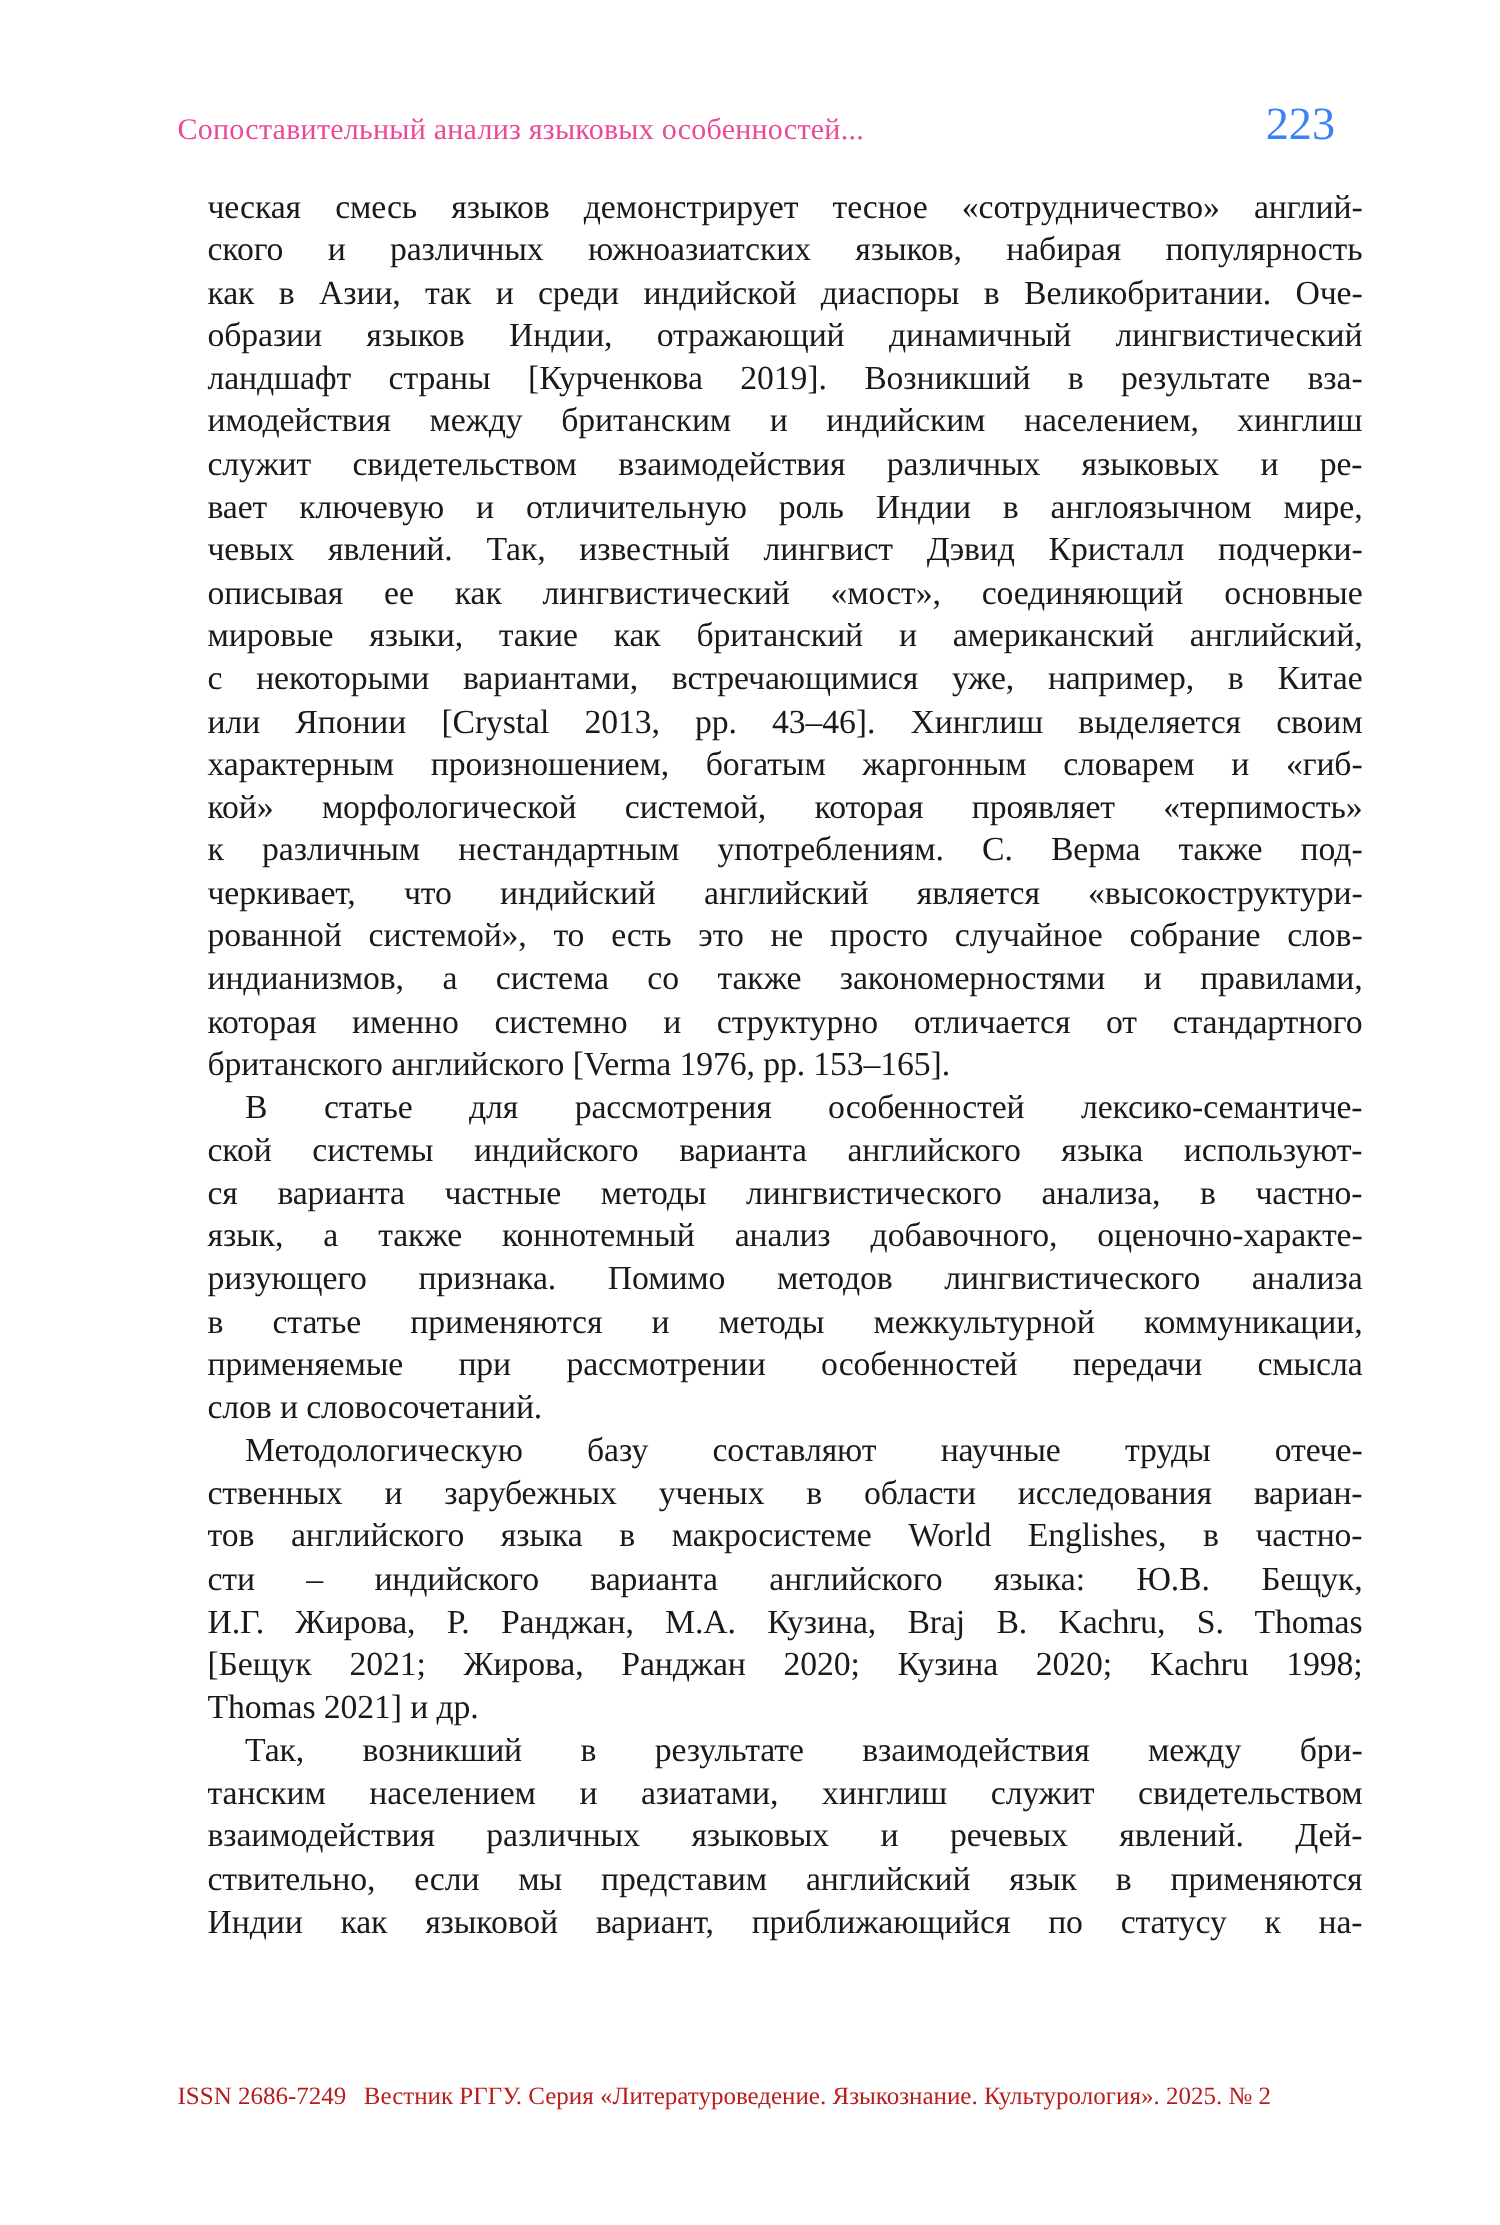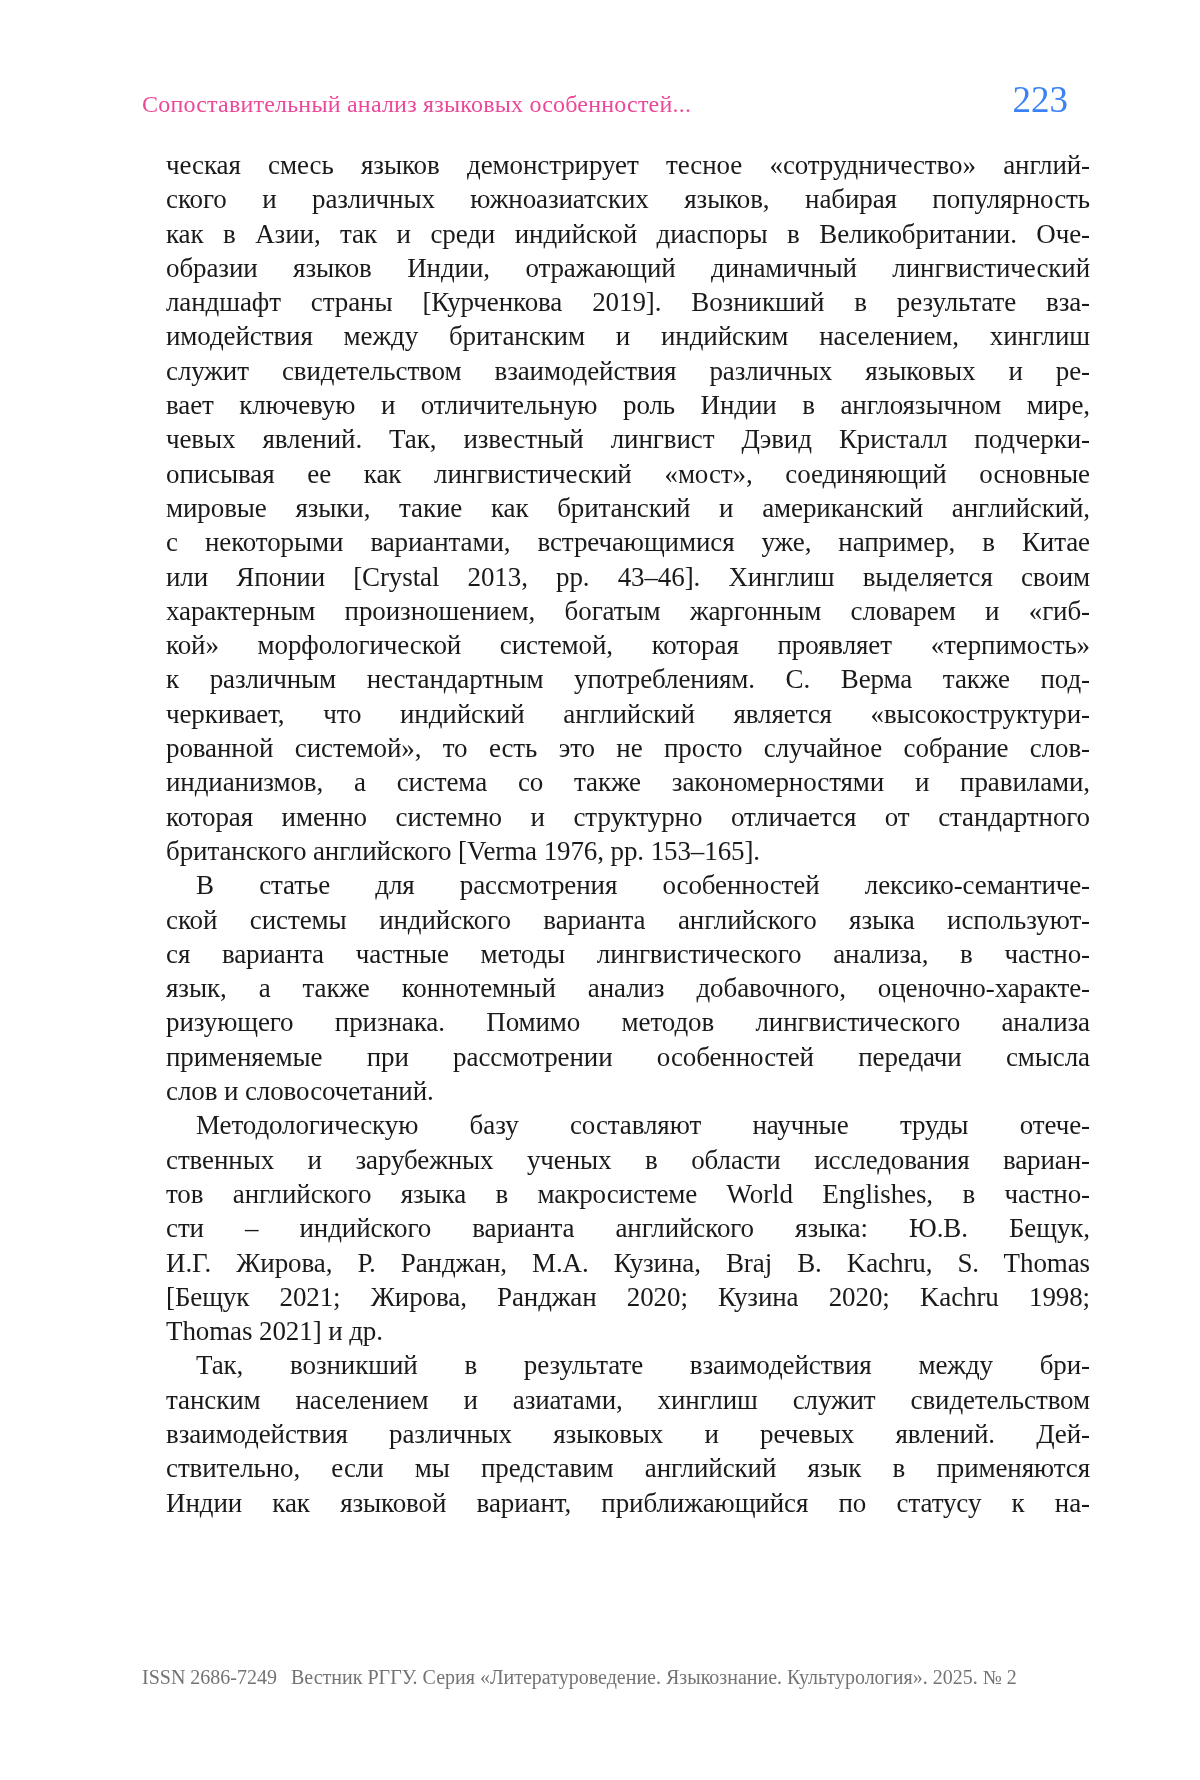--- a/index.html
+++ b/index.html
@@ -49,21 +49,21 @@
   .ln.in { text-indent: 30px; }
   .ln.end { text-align-last: left; }
   .page-footer {
     position: absolute;
     top: 1666px;
     left: 142px;
     width: 930px;
     display: flex;
     gap: 14px;
     font-size: 20px;
-    color: #737373;
+    color: #b91c1c;
     white-space: nowrap;
   }
 </style>
 </head>
 <body>
 
 <div class="page">
 
   <header class="running-head">
     <span class="rh-title">Сопоставительный анализ языковых особенностей...</span>
@@ -95,20 +95,21 @@
       <div class="ln">которая именно системно и структурно отличается от стандартного</div>
       <div class="ln end">британского английского [Verma 1976, pp. 153–165].</div>
     </section>
 
     <section class="para">
       <div class="ln in">В статье для рассмотрения особенностей лексико-семантиче-</div>
       <div class="ln">ской системы индийского варианта английского языка используют-</div>
       <div class="ln">ся варианта частные методы лингвистического анализа, в частно-</div>
       <div class="ln">язык, а также коннотемный анализ добавочного, оценочно-характе-</div>
       <div class="ln">ризующего признака. Помимо методов лингвистического анализа</div>
+      <div class="ln">в статье применяются и методы межкультурной коммуникации,</div>
       <div class="ln">применяемые при рассмотрении особенностей передачи смысла</div>
       <div class="ln end">слов и словосочетаний.</div>
     </section>
 
     <section class="para">
       <div class="ln in">Методологическую базу составляют научные труды отече-</div>
       <div class="ln">ственных и зарубежных ученых в области исследования вариан-</div>
       <div class="ln">тов английского языка в макросистеме World Englishes, в частно-</div>
       <div class="ln">сти – индийского варианта английского языка: Ю.В. Бещук,</div>
       <div class="ln">И.Г. Жирова, Р. Ранджан, М.А. Кузина, Braj B. Kachru, S. Thomas</div>

